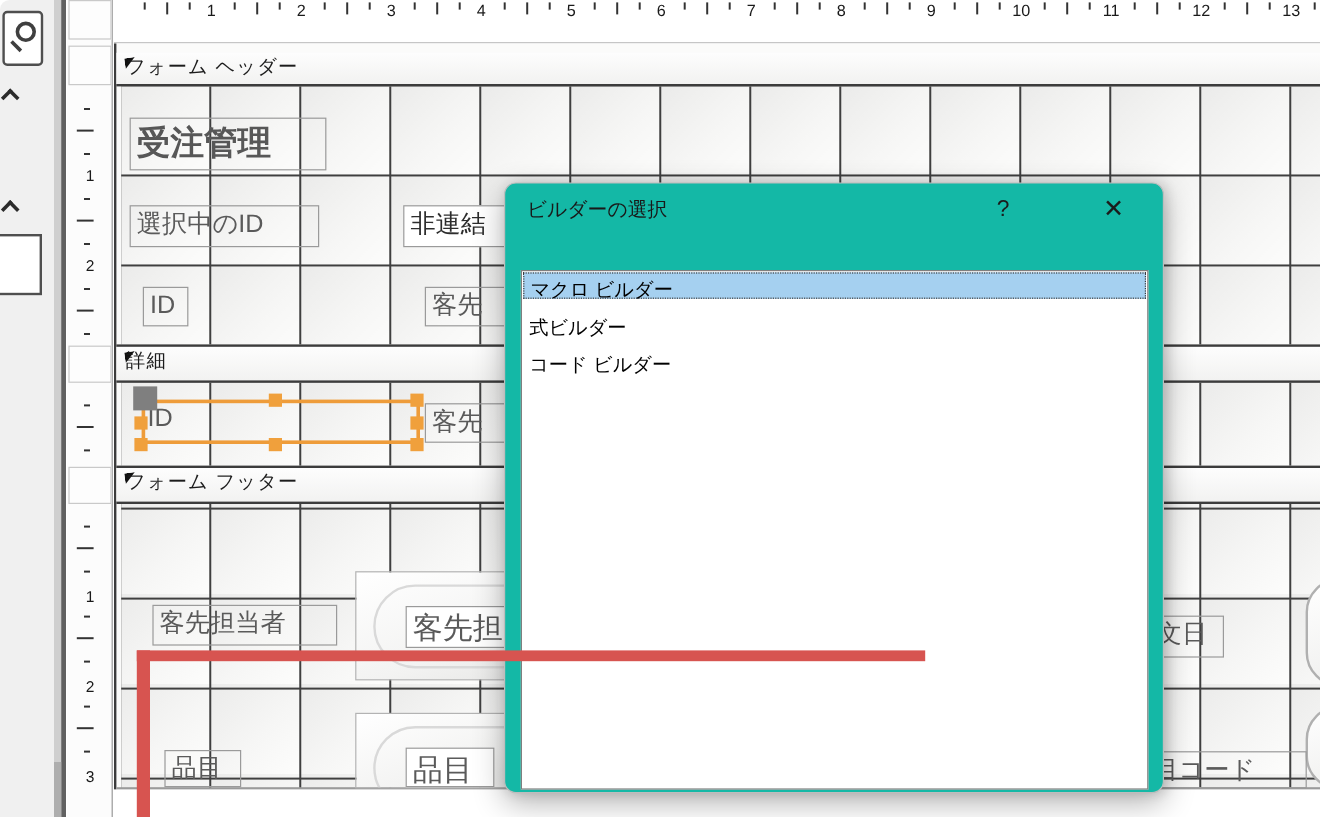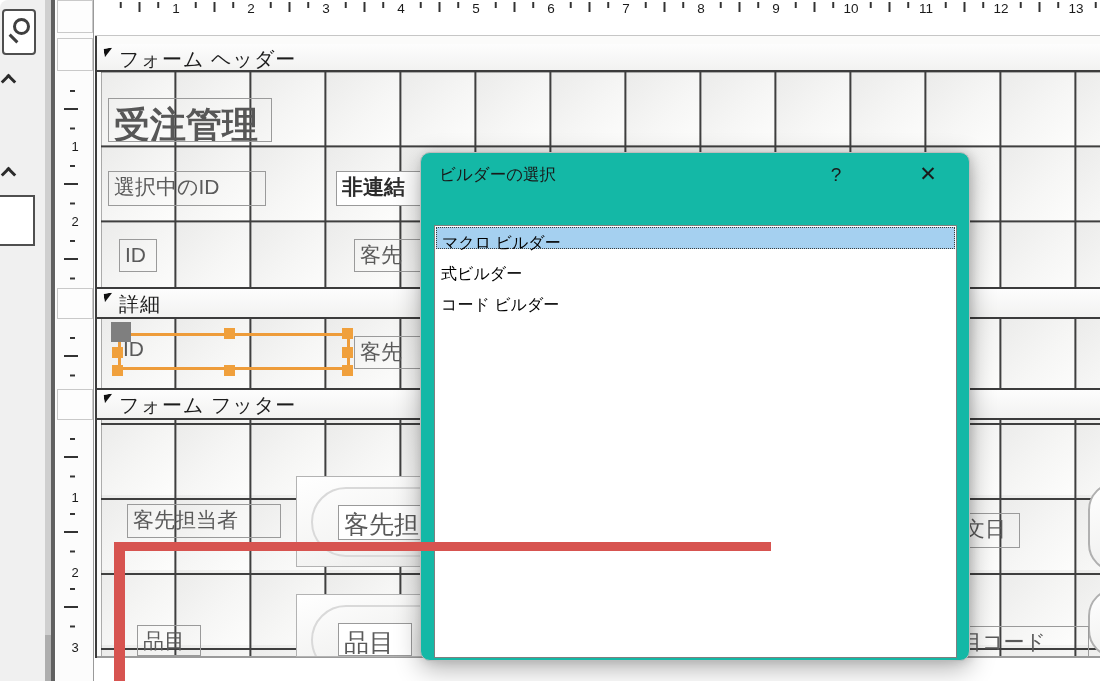--- a/index.html
+++ b/index.html
@@ -37,40 +37,40 @@
       linear-gradient(90deg,#333 0 1.6px,transparent 1.6px);
     background-size:75px 10px, 37.5px 6px;
     background-position:43.5px 2px, 24.75px 2px;
     background-repeat:repeat-x, repeat-x; }
   .hnum { position:absolute; top:1px; width:24px; text-align:center; font-size:13.5px; color:#1a1a1a; z-index:6; }
 
   
   .surface { position:absolute; left:95px; top:36px; width:1005px; height:622px; background:#fbfbfa; border-left:2px solid #3c3c3c; z-index:1; }
   .secbar { position:absolute; left:97px; width:1003px; background:linear-gradient(180deg,#fdfdfd,#f2f2f1); z-index:3; }
   .secbar .glyph { position:absolute; left:7px; top:4px; width:9px; height:9px; background:#111; clip-path:polygon(0 0,100% 0,0 100%); transform:rotate(-8deg); }
-  .secbar .sectxt { position:absolute; left:22px; top:2px; font-size:20px; color:#1c1c1c; letter-spacing:1px; }
+  .secbar .sectxt { position:absolute; left:8px; top:2px; font-size:16px; color:#1c1c1c; letter-spacing:1px; }
   .bar-header { top:44px; height:28px; border-bottom:2px solid #3c3c3c; }
   .bar-detail { top:287px; height:32px; border-top:2px solid #3c3c3c; border-bottom:2px solid #3c3c3c; }
   .bar-footer { top:388px; height:32px; border-top:2px solid #3c3c3c; border-bottom:2px solid #3c3c3c; }
   .grid { position:absolute; left:101px; width:999px; z-index:2;
     background-image:
       linear-gradient(90deg,#3f3f3f 0 1.6px,transparent 1.6px),
       linear-gradient(180deg,#3f3f3f 0 1.6px,transparent 1.6px),
       linear-gradient(135deg,#ebebea 0%,#f6f6f5 55%,#fdfdfc 100%);
     background-size:75px 100%, 100% 75px, 75px 75px;
     background-repeat:repeat, repeat, repeat; }
   .grid-header { top:72px; height:215px; background-position:73.4px 0, 0 73.4px, 0 0; }
   .grid-detail { top:319px; height:69px; background-position:73.4px 0, 0 73.4px, 0 0; }
   .grid-footer { top:420px; height:237px; background-position:73.4px 0, 0 3px, 0 0; }
   .form-bottom { position:absolute; left:97px; top:656px; width:1003px; height:2px; background:#9a9a9a; z-index:3; }
   .below-form { position:absolute; left:95px; top:658px; width:1005px; height:23px; background:#fff; z-index:3; }
 
   
   .lbl { position:absolute; border:1px solid #9a9a9a; color:#5a5a5a; font-size:21px; line-height:1.45; padding-left:5px; z-index:10; overflow:hidden; white-space:nowrap; }
-  .lbl-title { font-size:36px; font-weight:bold; line-height:1.45; color:#575757; }
+  .lbl-title { font-size:28px; font-weight:bold; line-height:1.45; color:#575757; }
   .txtbox { background:#fff; color:#2d2d2d; }
   .panel { position:absolute; background:linear-gradient(160deg,#ffffff 0%,#f3f3f2 70%,#e9e9e8 100%); border:1px solid #b3b3b3; z-index:9; overflow:hidden; }
   .pill { position:absolute; border:2px solid #d9d9d9; border-radius:36px; background:transparent; }
   .combo-lbl { position:absolute; border:1px solid #9a9a9a; background:#fff; color:#5a5a5a; font-size:25px; line-height:1.45; padding-left:5px; z-index:10; white-space:nowrap; overflow:hidden; }
   .pill-right { position:absolute; background:linear-gradient(160deg,#ffffff,#efefee); border:2px solid #b0b0b0; border-radius:28px 0 0 28px; z-index:9; }
 
   
   .sel-rect { position:absolute; left:118px; top:333px; width:232px; height:37px; border:3px solid #EE9C3A; z-index:11; }
   .sel-text { position:absolute; left:123px; top:337px; font-size:21px; color:#5a5a5a; z-index:12; }
   .handle { position:absolute; width:11px; height:11px; background:#F0A03C; z-index:13; }
@@ -153,21 +153,21 @@
   <div class="mag-btn">
     <span class="mag-circle"></span>
     <span class="mag-handle"></span>
   </div>
   <span class="caret caret1"></span>
   <span class="caret caret2"></span>
   <div class="side-box"></div>
 
   <div class="lbl lbl-title" style="left:108px; top:98px; width:164px; height:44px;">受注管理</div>
   <div class="lbl" style="left:108px; top:171px; width:158px; height:35px;">選択中のID</div>
-  <div class="lbl txtbox" style="left:336px; top:171px; width:90px; height:35px;font-weight:bold;">非連結</div>
+  <div class="lbl txtbox" style="left:336px; top:171px; width:90px; height:35px;">非連結</div>
   <div class="lbl" style="left:119px; top:239px; width:38px; height:33px;">ID</div>
   <div class="lbl" style="left:354px; top:239px; width:78px; height:33px;">客先</div>
 
   <div class="sel-rect"></div>
   <span class="sel-text">ID</span>
   <div class="move-handle"></div>
   <div class="handle" style="left:224px; top:328px;"></div>
   <div class="handle" style="left:342px; top:328px;"></div>
   <div class="handle" style="left:112px; top:347px;"></div>
   <div class="handle" style="left:342px; top:347px;"></div>

